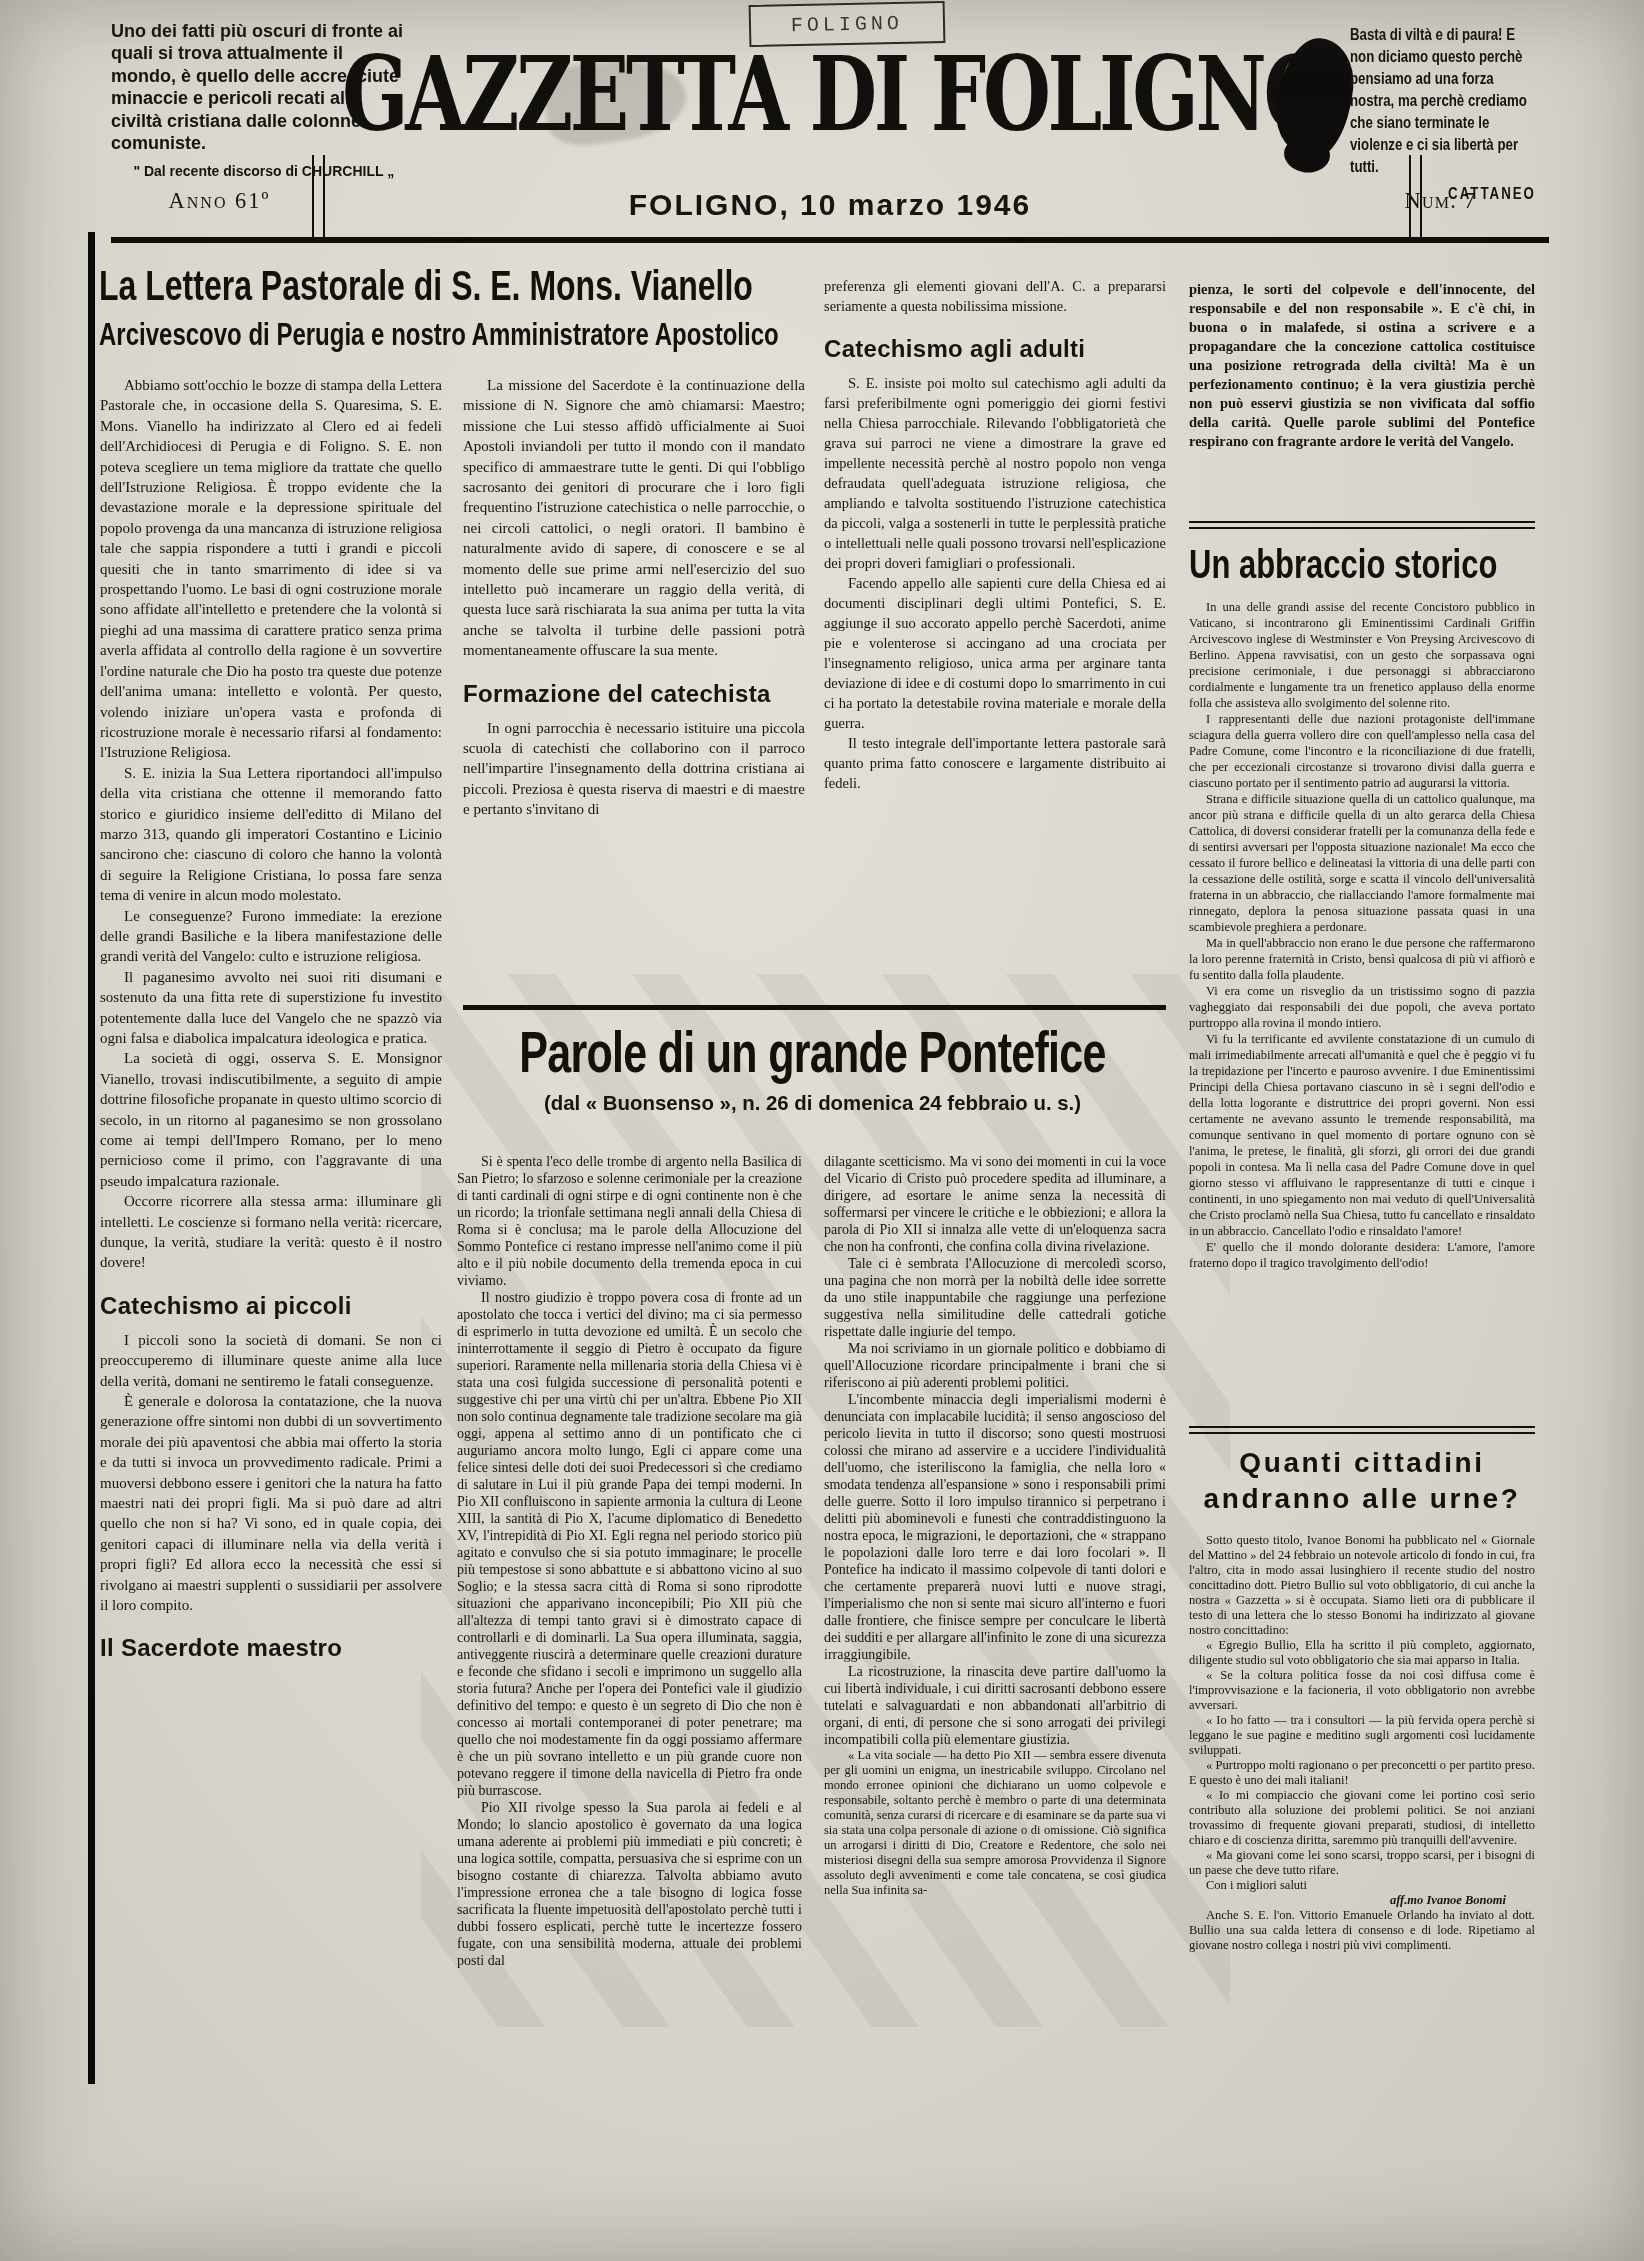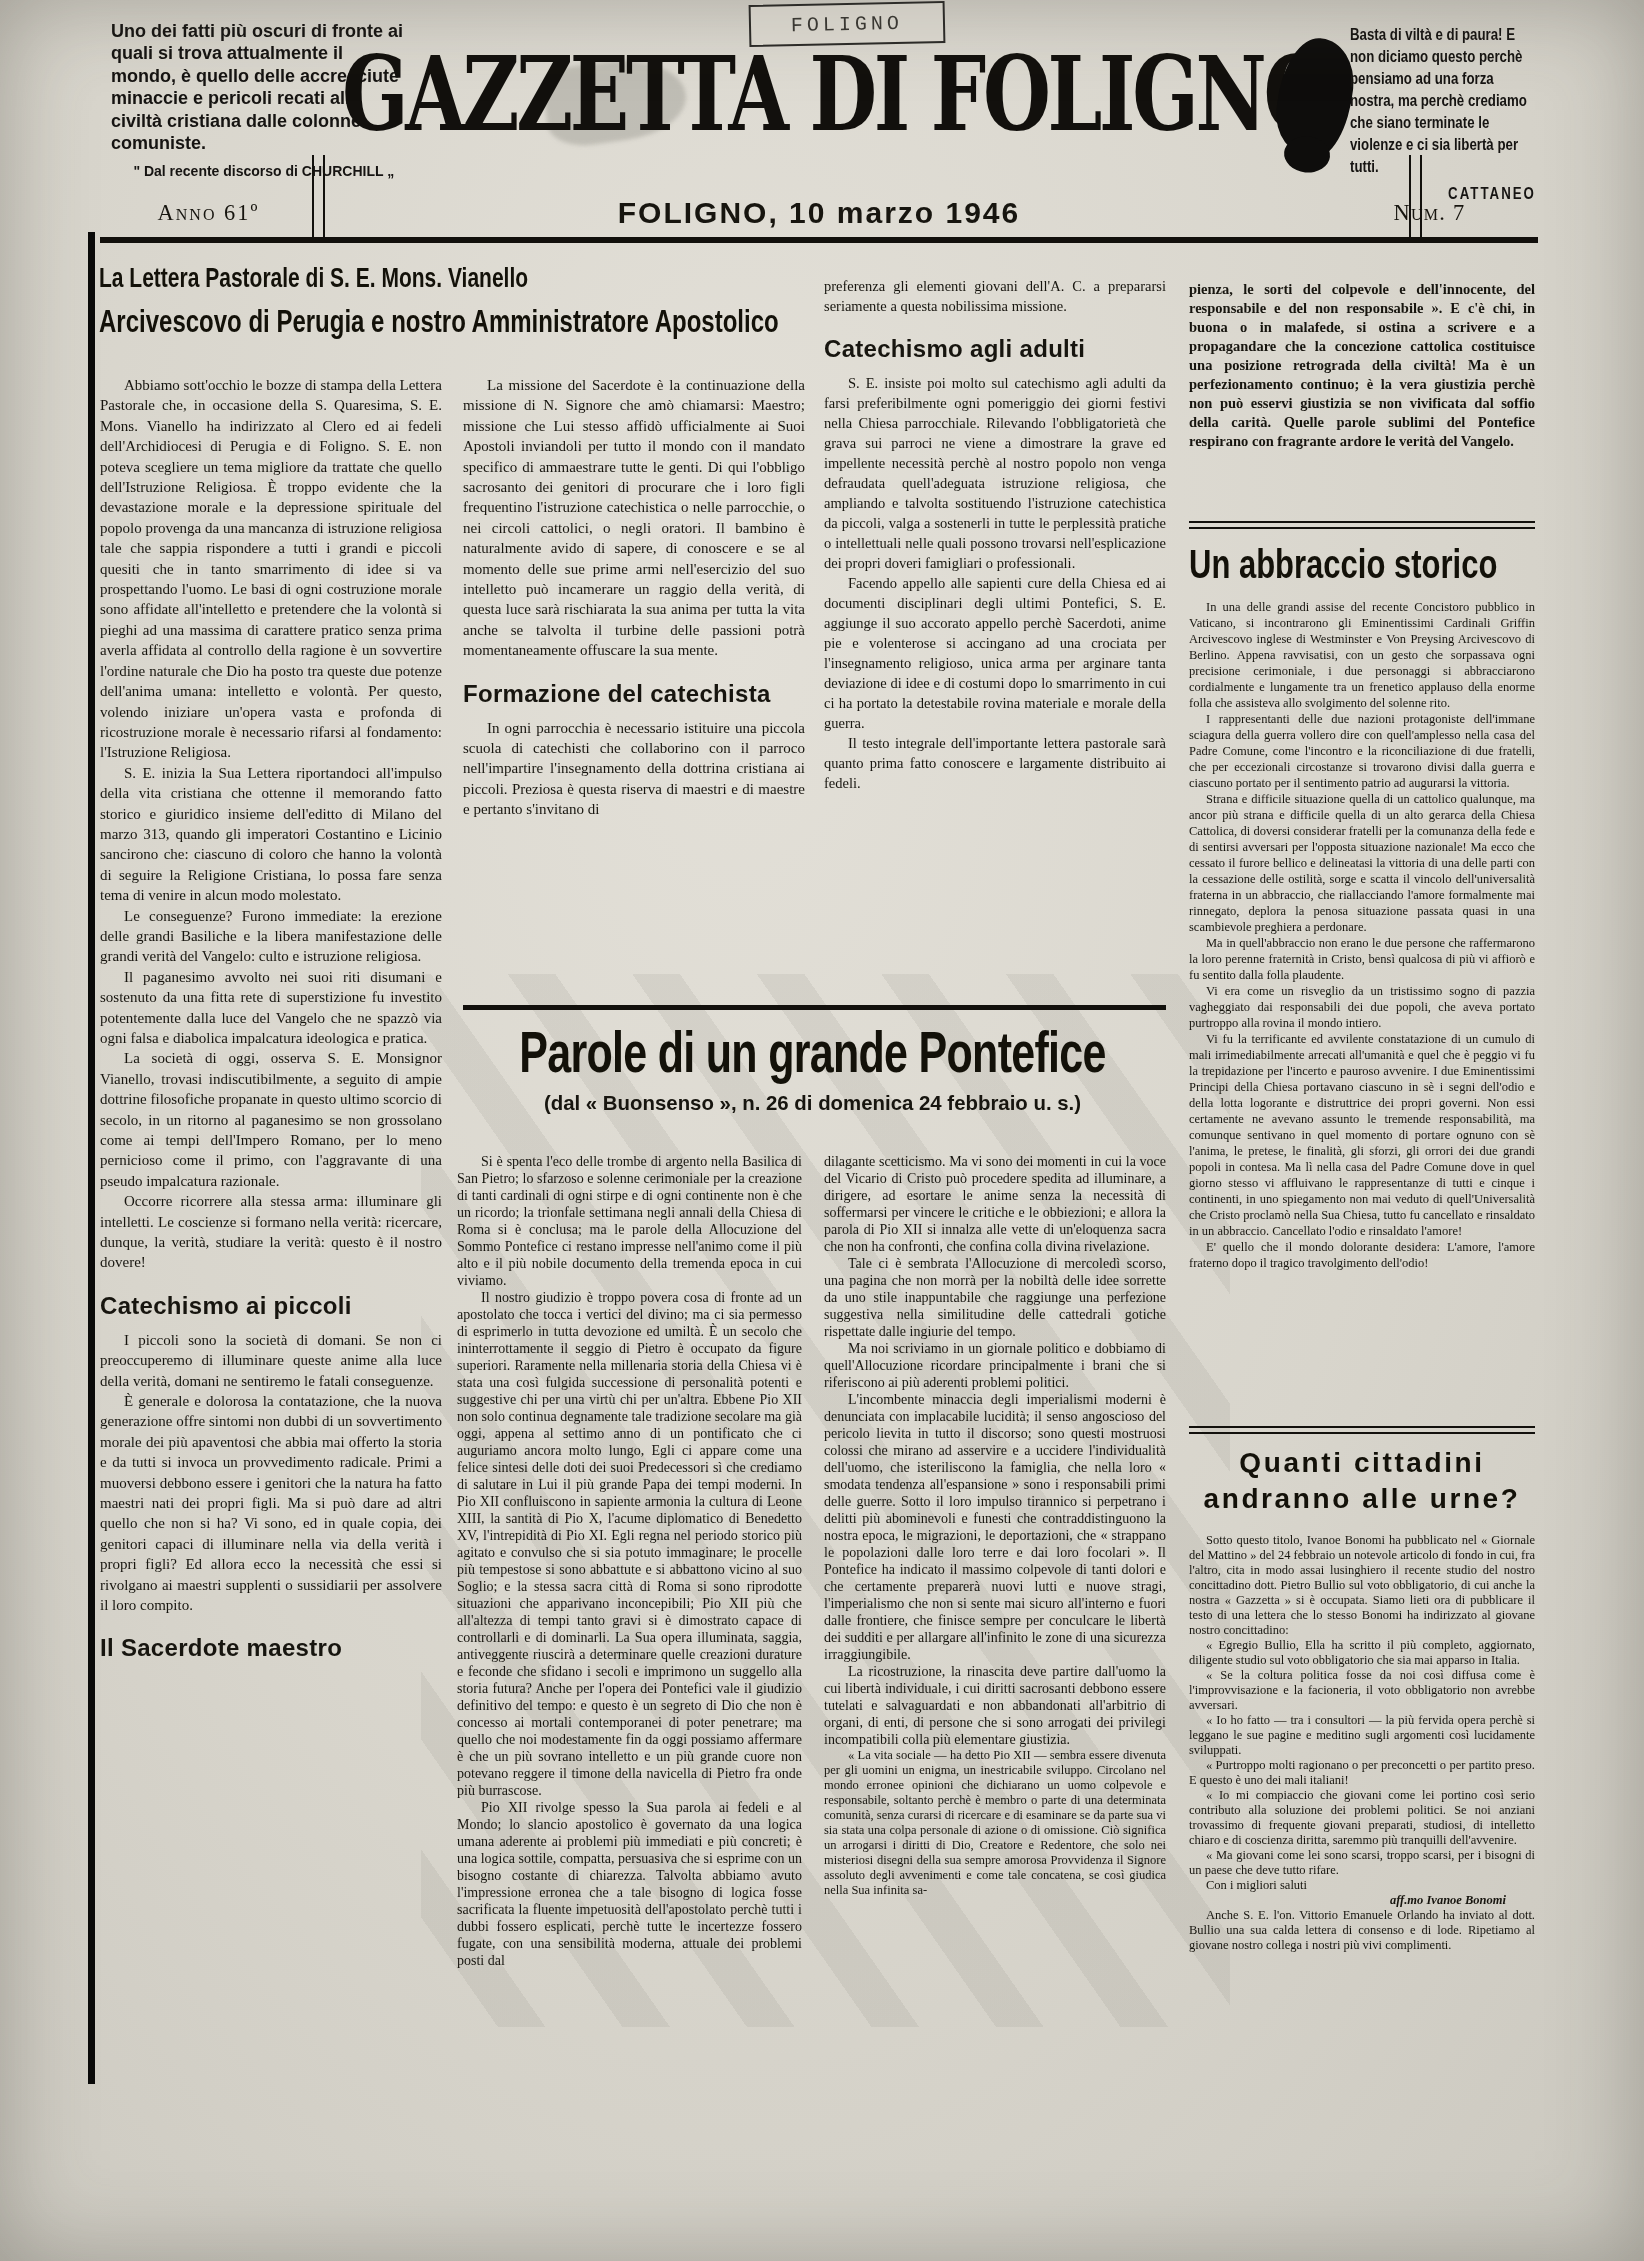--- a/index.html
+++ b/index.html
@@ -32,41 +32,41 @@
   .motto-attr.right { text-align:right; letter-spacing:2.6px; padding-right:6.6px; font-size:17px; }
 
   .masthead-title { position:absolute; left:342px; top:34px; width:941px; margin:0; text-align:center;
     font-family:"DejaVu Serif", serif; font-weight:900; font-size:78px; letter-spacing:-3.3px;
     color:#12100d; transform:scaleY(1.32); transform-origin:top center; white-space:nowrap; }
   .stamp { position:absolute; left:749px; top:2.6px; width:192px; height:38px; border:2.6px solid #2c2b28;
     transform:rotate(-1.2deg); display:flex; align-items:center; justify-content:center;
     font-family:"Liberation Mono", monospace; font-size:20px; letter-spacing:4px; color:#3a3833;
     background:rgba(216,213,204,.55); z-index:3; }
 
-  .dateline { position:absolute; left:100px; top:188px; width:1438px; height:49px;
-    border-bottom:6px solid #12100c; display:flex; align-items:center;gap:28px; }
+  .dateline { position:absolute; left:111px; top:188px; width:1438px; height:49px;
+    border-bottom:6px solid #12100c; display:flex; align-items:flex-start;gap:28px; }
   .dl-cell { text-align:center; }
   .dl-anno { width:217px; font-size:22.4px; font-variant:small-caps; letter-spacing:2px; }
   .dl-date { flex:1; font-family:"Liberation Sans", sans-serif; font-weight:700; font-size:30px; letter-spacing:2px; }
   .dl-num  { width:217px; font-size:22.4px; font-variant:small-caps; letter-spacing:1.3px; }
   .vpair { position:absolute; top:155px; height:83px; width:8.6px;
     border-left:2px solid #12100c; border-right:2px solid #12100c; }
   .vpair.v1 { left:312px; } .vpair.v2 { left:1409px; }
 
   
   .para { margin:0; text-indent:24px; text-align:justify; }
   .noindent { text-indent:0; }
   .signature { text-align:right; text-indent:0; padding-right:29px; font-weight:700; font-style:italic; }
   .small { font-size:12.5px; line-height:15px; }
   .subhead { font-family:"Liberation Sans", sans-serif; font-weight:700; font-size:24px; line-height:1.1;
     margin:20px 0 10.5px 0; letter-spacing:0.3px; }
 
   .headline-block { position:absolute; left:99px; top:262px; width:718px; }
   .headline-block h2 { margin:0; font-family:"Liberation Sans", sans-serif; font-weight:700; color:#131109; }
-  .hl1 { font-size:21px; } .hl2 { font-size:24px; margin-top:17px !important; }
+  .hl1 { font-size:32px; } .hl2 { font-size:24px; margin-top:17px !important; }
   .stretch { display:inline-block; transform:scaleY(1.32); transform-origin:top left; white-space:nowrap; }
 
   .lead-col { position:absolute; font-size:15px; line-height:20.4px; overflow:hidden; }
   .lead-col1 { left:100px; top:375px; width:342px; height:1836px; }
   .lead-col2 { left:463px; top:375px; width:342px; height:612px; }
   .lead-col3 { left:824px; top:276px; width:342px; height:720px; font-size:14.5px; line-height:20px; }
 
   .rule-mid { position:absolute; left:463px; top:1005px; width:703px; height:5.3px; background:#12100c; }
 
   .pontefice-head { position:absolute; left:457px; top:1021px; width:711px; text-align:center; }

